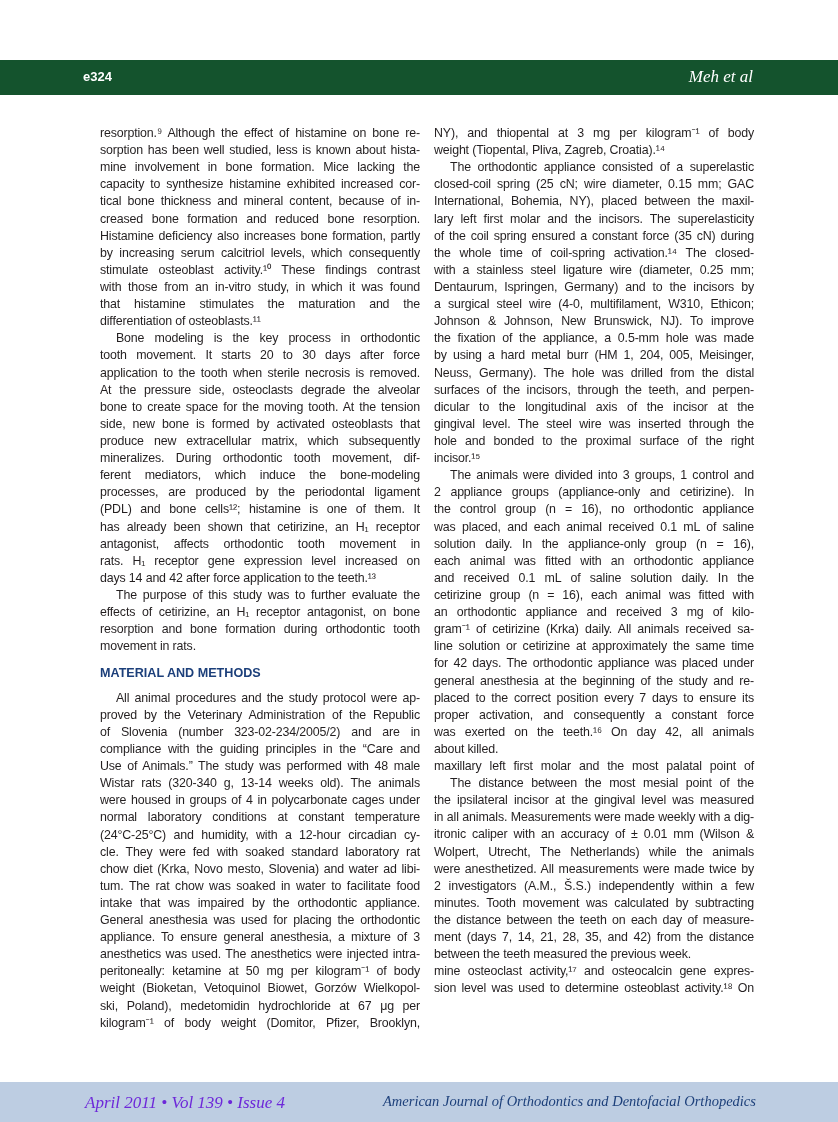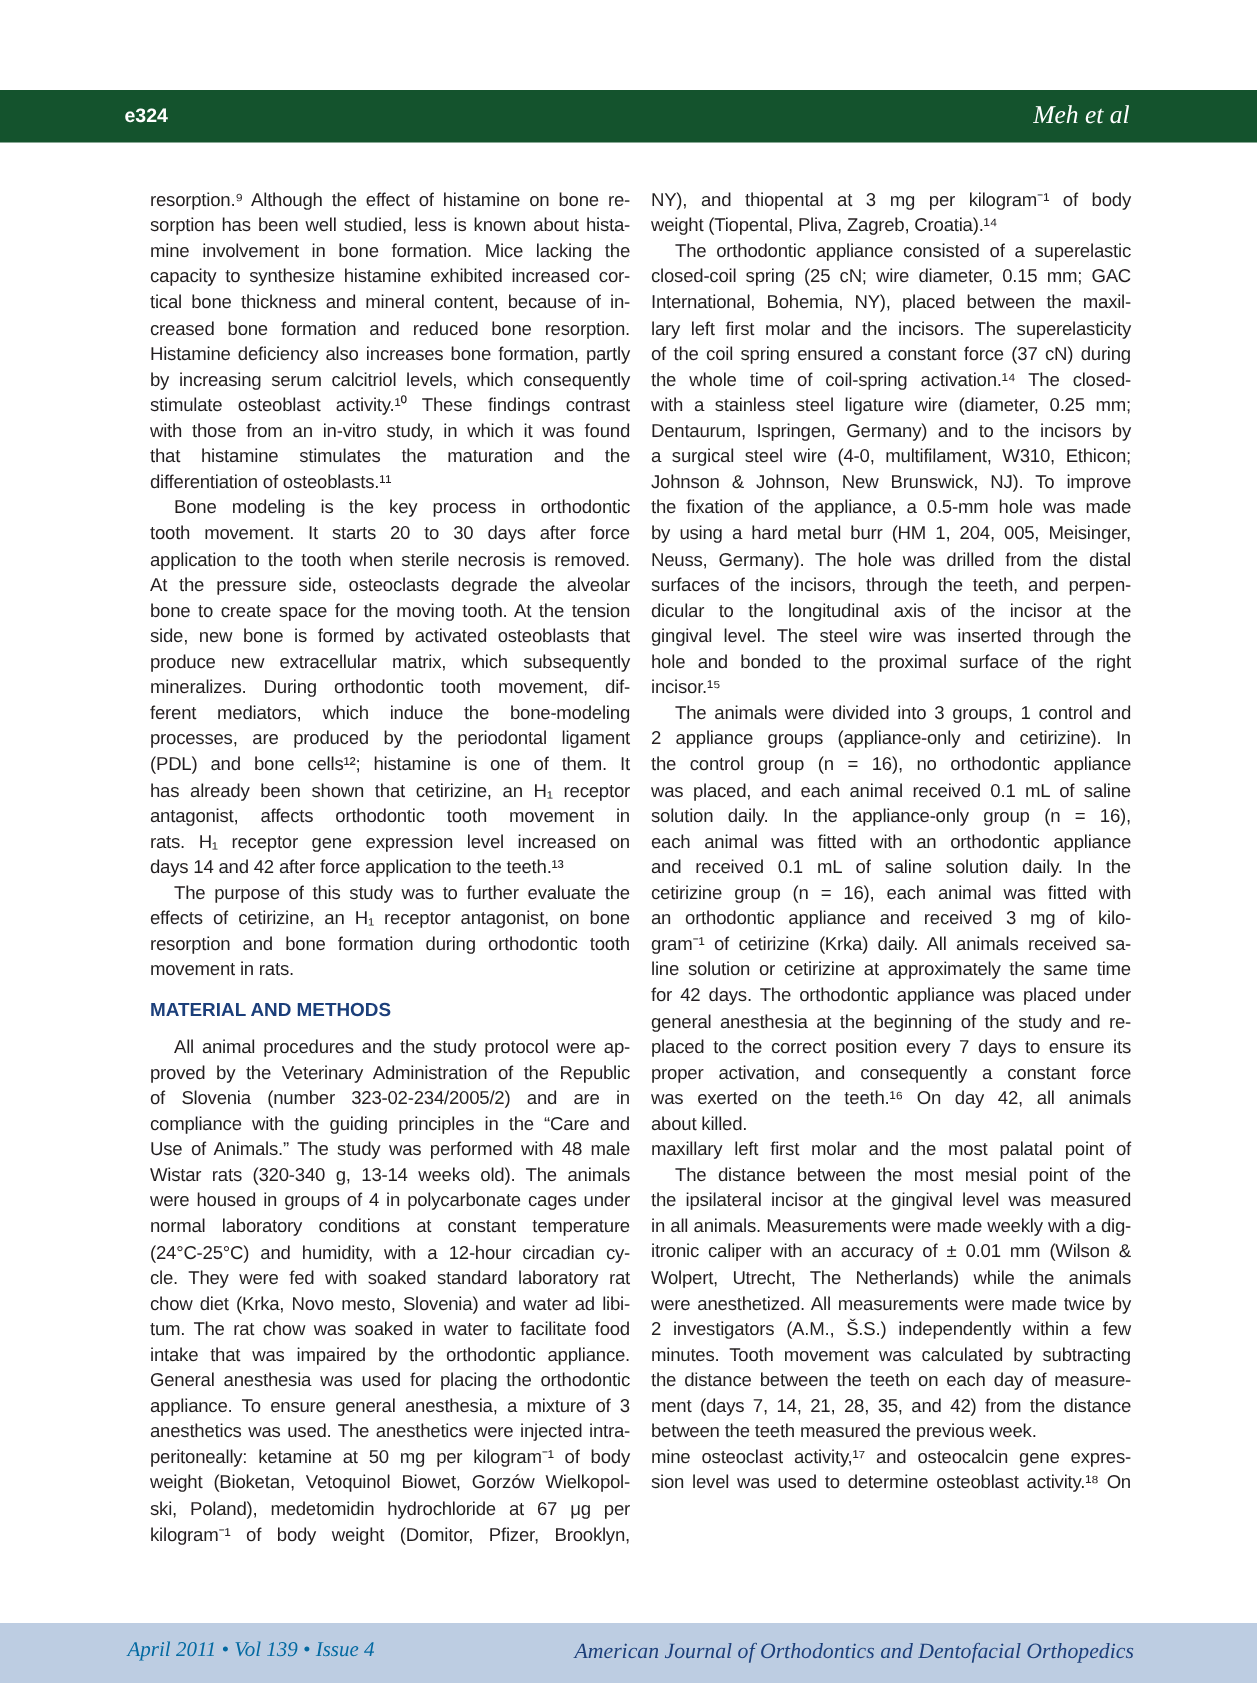--- a/index.html
+++ b/index.html
@@ -6,22 +6,22 @@
   body { width: 838px; height: 1122px; position: relative; overflow: hidden;
          font-family: "Liberation Sans", sans-serif; color: #231f20; }
   .header-bar { position: absolute; left: 0; top: 60px; width: 838px; height: 35px;
                 background: #14532d; }
   .header-left { position: absolute; left: 83px; top: 9px; color: #ffffff;
                  font-family: "Liberation Sans", sans-serif; font-weight: bold; font-size: 13px; }
   .header-right { position: absolute; right: 85px; top: 7px; color: #ffffff;
                   font-family: "Liberation Serif", serif; font-style: italic; font-size: 17px; }
   .footer-bar { position: absolute; left: 0; top: 1082px; width: 838px; height: 40px;
                 background: #bdcde2; }
-  .footer-left { position: absolute; left: 85px; top: 11px; color: #0369a1;
-                 font-family: "Liberation Serif", serif; font-style: italic; font-size: 14px; }
+  .footer-left { position: absolute; left: 85px; top: 11px; color: #6d28d9;
+                 font-family: "Liberation Serif", serif; font-style: italic; font-size: 17px; }
   .footer-right { position: absolute; left: 383px; top: 11px; color: #1c3f7a;
                   font-family: "Liberation Serif", serif; font-style: italic; font-size: 14.5px; }
   .col { position: absolute; top: 125px; width: 320px; }
   .col-left { left: 100px; }
   .col-right { left: 434px; }
   .line { display: block; height: 17.12px; line-height: 17.12px; font-size: 12.4px;
           font-family: "Liberation Sans", sans-serif; white-space: nowrap;
           text-align: justify; text-align-last: justify; color: #231f20; letter-spacing: -0.15px; }
   .line.last { text-align-last: left; }
   .line.indent { padding-left: 16px; }
@@ -102,21 +102,21 @@
 <div class="col col-right">
   <div>
       <span class="line">NY), and thiopental at 3 mg per kilogram⁻¹ of body</span>
       <span class="line last">weight (Tiopental, Pliva, Zagreb, Croatia).¹⁴</span>
     </div>
   <div>
       <span class="line indent">The orthodontic appliance consisted of a superelastic</span>
       <span class="line">closed-coil spring (25 cN; wire diameter, 0.15 mm; GAC</span>
       <span class="line">International, Bohemia, NY), placed between the maxil-</span>
       <span class="line">lary left first molar and the incisors. The superelasticity</span>
-      <span class="line">of the coil spring ensured a constant force (37 cN) during</span>
+      <span class="line">of the coil spring ensured a constant force (35 cN) during</span>
       <span class="line">the whole time of coil-spring activation.¹⁴ The closed-</span>
       <span class="line">with a stainless steel ligature wire (diameter, 0.25 mm;</span>
       <span class="line">Dentaurum, Ispringen, Germany) and to the incisors by</span>
       <span class="line">a surgical steel wire (4-0, multifilament, W310, Ethicon;</span>
       <span class="line">Johnson &amp; Johnson, New Brunswick, NJ). To improve</span>
       <span class="line">the fixation of the appliance, a 0.5-mm hole was made</span>
       <span class="line">by using a hard metal burr (HM 1, 204, 005, Meisinger,</span>
       <span class="line">Neuss, Germany). The hole was drilled from the distal</span>
       <span class="line">surfaces of the incisors, through the teeth, and perpen-</span>
       <span class="line">dicular to the longitudinal axis of the incisor at the</span>

